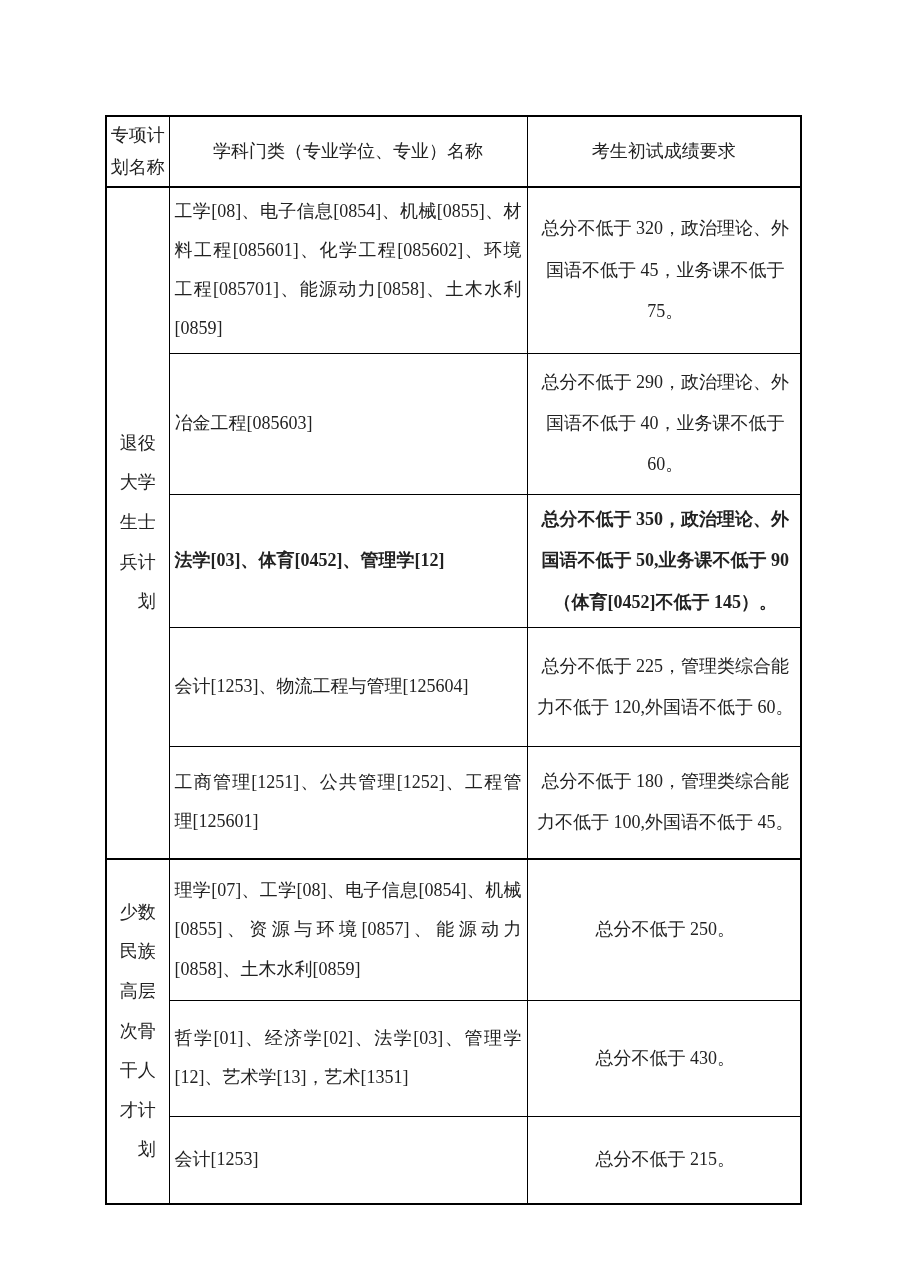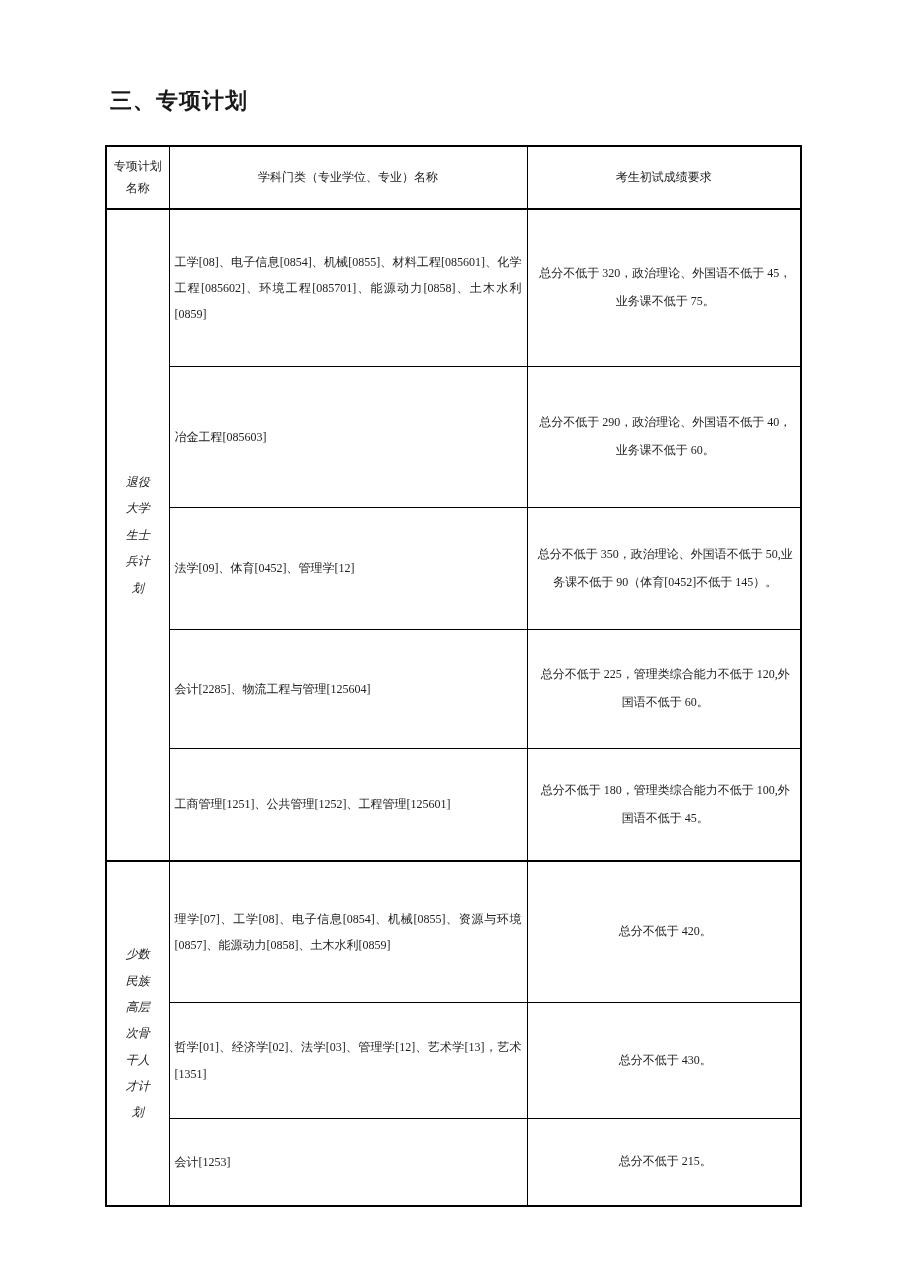--- a/index.html
+++ b/index.html
@@ -28,58 +28,57 @@
     color: #1a1a1a;
     margin: 0 0 0 5px;
     letter-spacing: 1px;
   }
   table.plans {
     margin-top: 29px;
     border-collapse: collapse;
     table-layout: fixed;
     width: 695px;
     border: 2.5px solid #000000;
-    font-size: 12px;
+    font-size: 18px;
   }
   col.c1 { width: 63px; }
   col.c2 { width: 358px; }
   col.c3 { width: 274px; }
   th, td {
     border: 1px solid #000000;
     vertical-align: middle;
     color: #222222;
     overflow: hidden;
   }
   thead th {
     font-weight: normal;
     text-align: center;
     line-height: 1.8;
     padding: 2px;
     height: 57px;
     border-bottom: 2px solid #000000;
   }
   tr.r1 td { height: 148px; }
   tr.r2 td { height: 132px; }
-  tr.r3 td { height: 113px; }
+  tr.r3 td { height: 113px; font-weight: bold; }
   tr.r4 td { height: 110px; }
   tr.r5 td { height: 103px; }
   tr.r6 td { height: 132px; }
   tr.r7 td { height: 107px; }
   tr.r8 td { height: 78px; }
   td.plan-cell {
     text-align: center;
     padding: 2px;
   }
   .plan-label {
     display: block;
     width: 2em;
     margin: 0 auto;
     line-height: 2.2;
-    text-align: center;
-    font-style: italic;
+    text-align: right;
   }
   td.majors {
     padding: 4px 5px 4px 5px;
     line-height: 2.18;
     text-align: justify;
   }
   td.req {
     padding: 4px 6px 4px 9px;
     line-height: 2.3;
     text-align: center;
@@ -87,21 +86,20 @@
   tbody.group2 tr:first-child td {
     border-top: 2.5px solid #000000;
   }
 </style>
 </head>
 <body>
 
 <div class="page">
   <div class="content">
 
-    <h2 class="page-title">三、专项计划</h2>
 
     <table class="plans">
       <colgroup>
         <col class="c1">
           <col class="c2">
           <col class="c3">
       </colgroup>
       <thead>
         <tr>
           <th>专项计划名称</th>
@@ -116,40 +114,40 @@
             <span class="plan-label">退役大学生士兵计划</span>
           </td>
           <td class="majors">工学[08]、电子信息[0854]、机械[0855]、材料工程[085601]、化学工程[085602]、环境工程[085701]、能源动力[0858]、土木水利[0859]</td>
           <td class="req">总分不低于 320，政治理论、外国语不低于 45，业务课不低于 75。</td>
         </tr>
         <tr class="r2">
           <td class="majors">冶金工程[085603]</td>
           <td class="req">总分不低于 290，政治理论、外国语不低于 40，业务课不低于 60。</td>
         </tr>
         <tr class="r3">
-          <td class="majors">法学[09]、体育[0452]、管理学[12]</td>
+          <td class="majors">法学[03]、体育[0452]、管理学[12]</td>
           <td class="req">总分不低于 350，政治理论、外国语不低于 50,业务课不低于 90（体育[0452]不低于 145）。</td>
         </tr>
         <tr class="r4">
-          <td class="majors">会计[2285]、物流工程与管理[125604]</td>
+          <td class="majors">会计[1253]、物流工程与管理[125604]</td>
           <td class="req">总分不低于 225，管理类综合能力不低于 120,外国语不低于 60。</td>
         </tr>
         <tr class="r5">
           <td class="majors">工商管理[1251]、公共管理[1252]、工程管理[125601]</td>
           <td class="req">总分不低于 180，管理类综合能力不低于 100,外国语不低于 45。</td>
         </tr>
       </tbody>
 
       <tbody class="group2">
         <tr class="r6">
           <td class="plan-cell" rowspan="3">
             <span class="plan-label">少数民族高层次骨干人才计划</span>
           </td>
           <td class="majors">理学[07]、工学[08]、电子信息[0854]、机械[0855]、资源与环境[0857]、能源动力[0858]、土木水利[0859]</td>
-          <td class="req">总分不低于 420。</td>
+          <td class="req">总分不低于 250。</td>
         </tr>
         <tr class="r7">
           <td class="majors">哲学[01]、经济学[02]、法学[03]、管理学[12]、艺术学[13]，艺术[1351]</td>
           <td class="req">总分不低于 430。</td>
         </tr>
         <tr class="r8">
           <td class="majors">会计[1253]</td>
           <td class="req">总分不低于 215。</td>
         </tr>
       </tbody>

